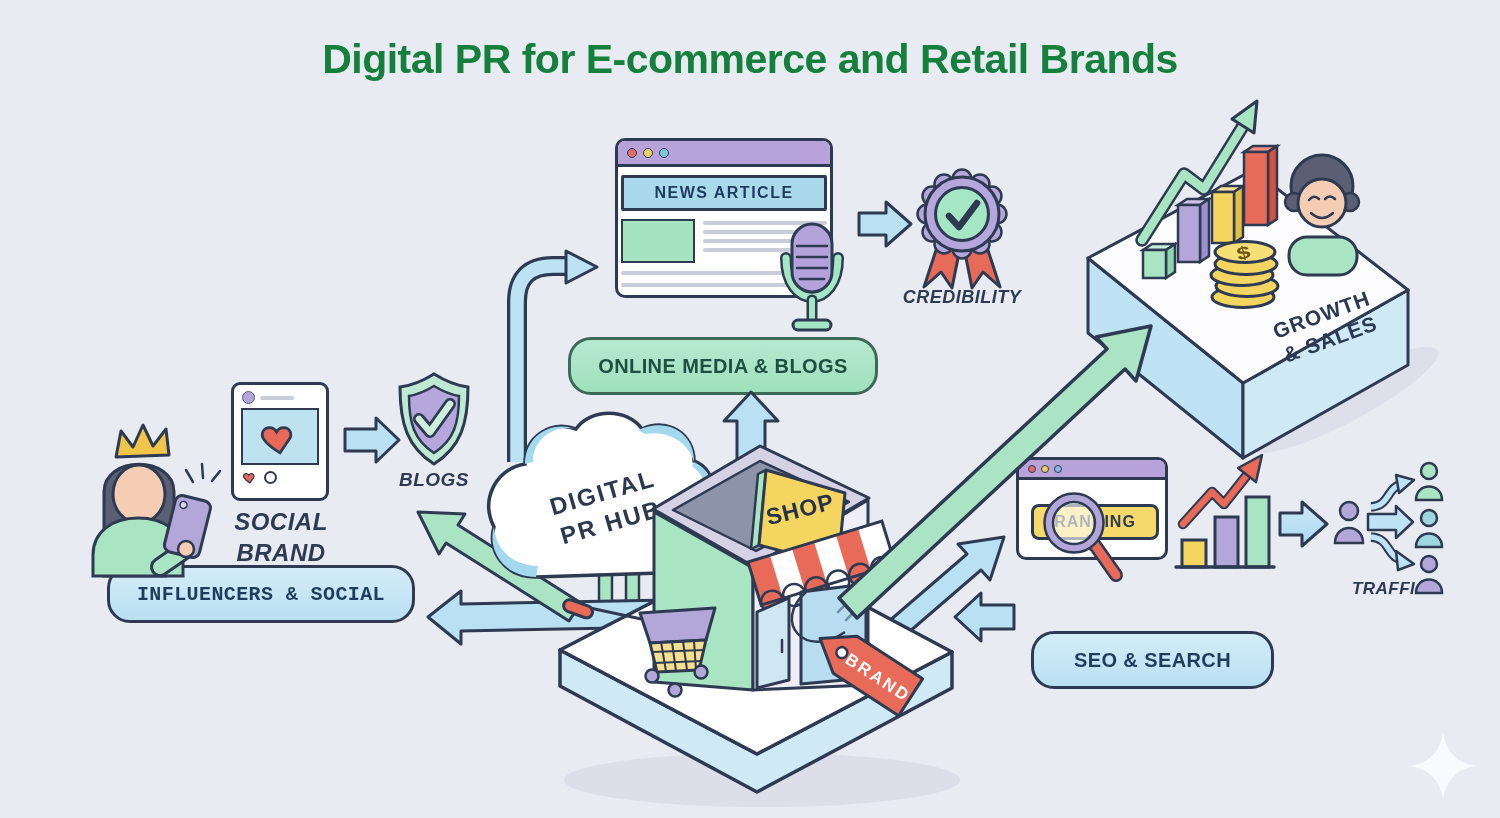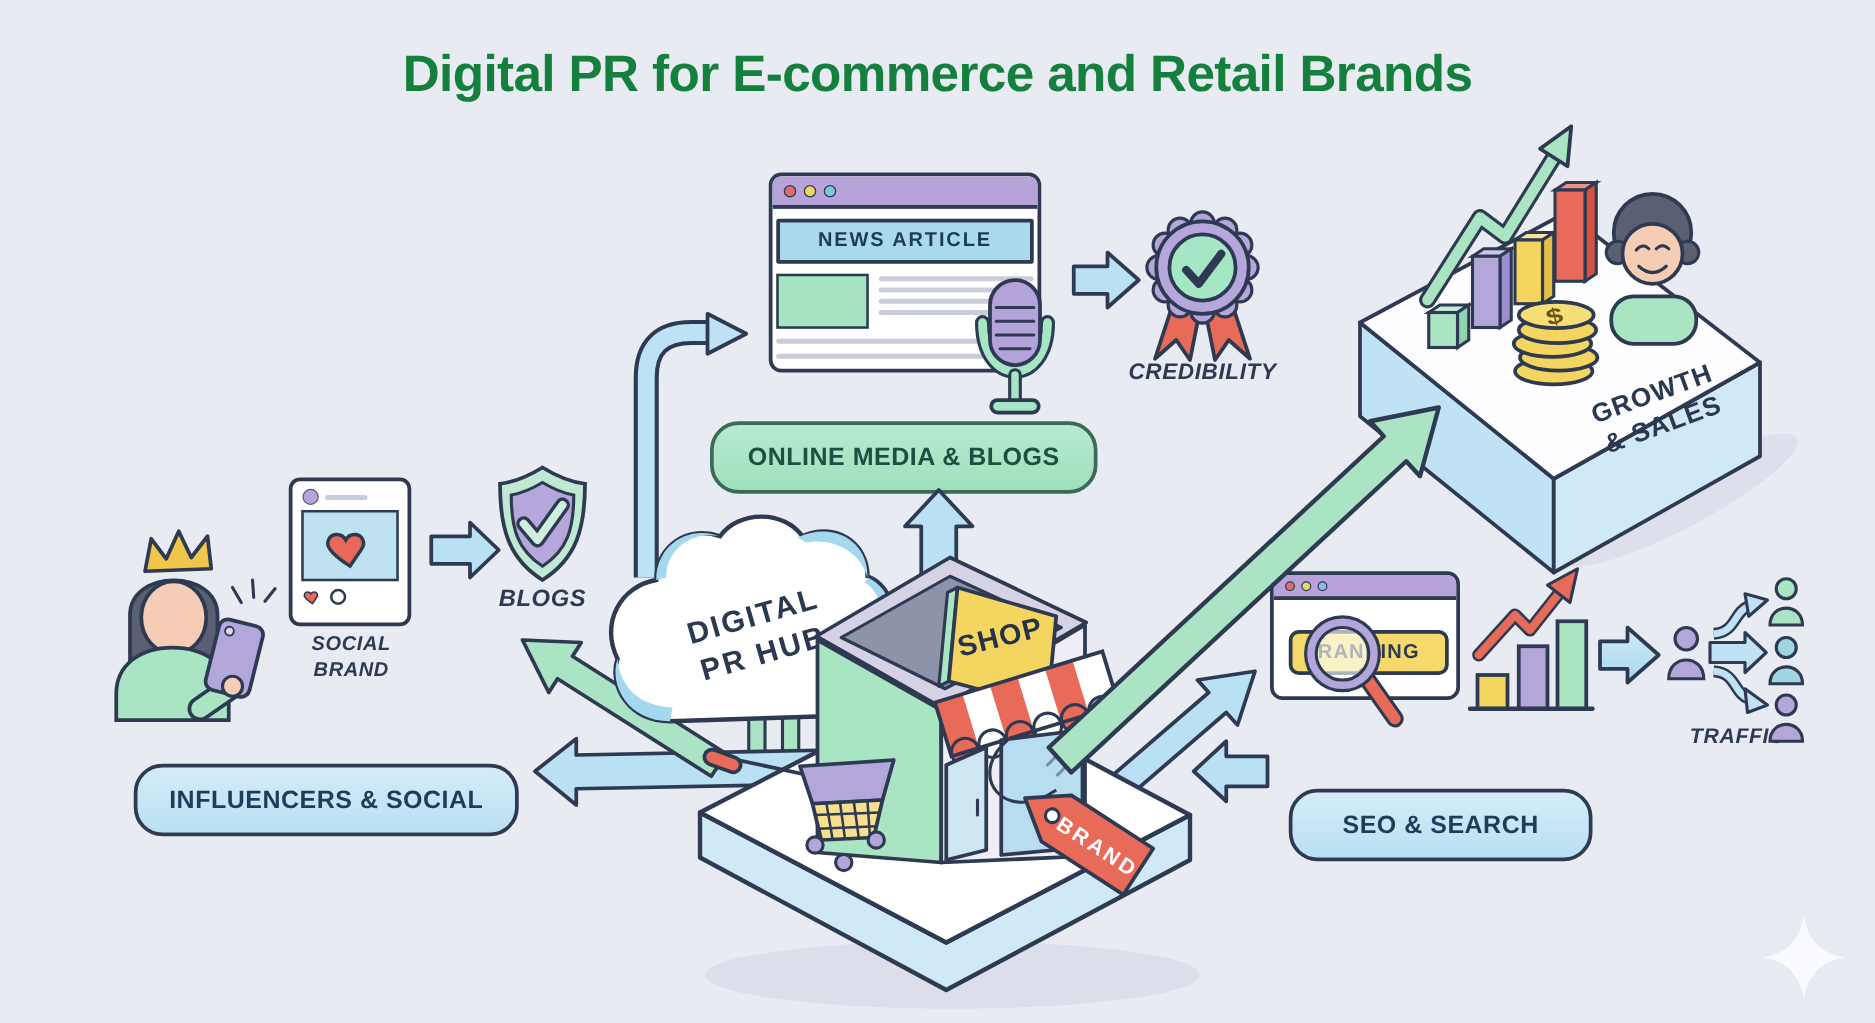--- a/index.html
+++ b/index.html
@@ -102,24 +102,24 @@
     </div>
     <div class="post-foot">
       <svg width="16" height="14" viewBox="0 0 24 22">
         <path d="M12 20.2s-7-4.4-9.3-7.8C.5 9.4 2.3 5.6 5.9 5.6c2 0 3.3 1.1 4.1 2.5.8-1.4 2.1-2.5 4.1-2.5 3.6 0 5.4 3.8 3.2 6.8C15 15.8 12 20.2 12 20.2z" fill="#e8695a" stroke="#2e3a52" stroke-width="2"></path>
       </svg>
       <span class="comment-circle"></span>
     </div>
   </div>
 
   <div class="abs z1 pill pill-green" style="left:568px;top:337px;width:310px;">ONLINE MEDIA &amp; BLOGS</div>
-  <div class="abs z1 pill" style="left:107px;top:611px;width:308px;">INFLUENCERS &amp; SOCIAL</div>
+  <div class="abs z1 pill" style="left:107px;top:565px;width:308px;font-family:Liberation Mono, monospace;">INFLUENCERS &amp; SOCIAL</div>
   <div class="abs z1 pill" style="left:1031px;top:631px;width:243px;">SEO &amp; SEARCH</div>
 
-  <div class="abs z1 label" style="left:228px;top:506px;width:106px;font-size:16px;letter-spacing:.5px;">
+  <div class="abs z1 label" style="left:228px;top:506px;width:106px;font-size:24px;letter-spacing:.5px;">
     <div>SOCIAL</div>
     <div>BRAND</div>
   </div>
   <div class="abs z1 label" style="left:394px;top:468px;width:80px;font-size:19px;letter-spacing:.5px;">BLOGS</div>
   <div class="abs z1 label" style="left:892px;top:286px;width:140px;font-size:18px;letter-spacing:.5px;">CREDIBILITY</div>
   <div class="abs z1 label" style="left:1332px;top:578px;width:116px;font-size:17px;letter-spacing:.5px;">TRAFFIC</div>
 
   <svg class="art" width="1500" height="818" viewBox="0 0 1500 818">
     <defs>
       <linearGradient id="blueA" x1="0" y1="0" x2="0" y2="1">

